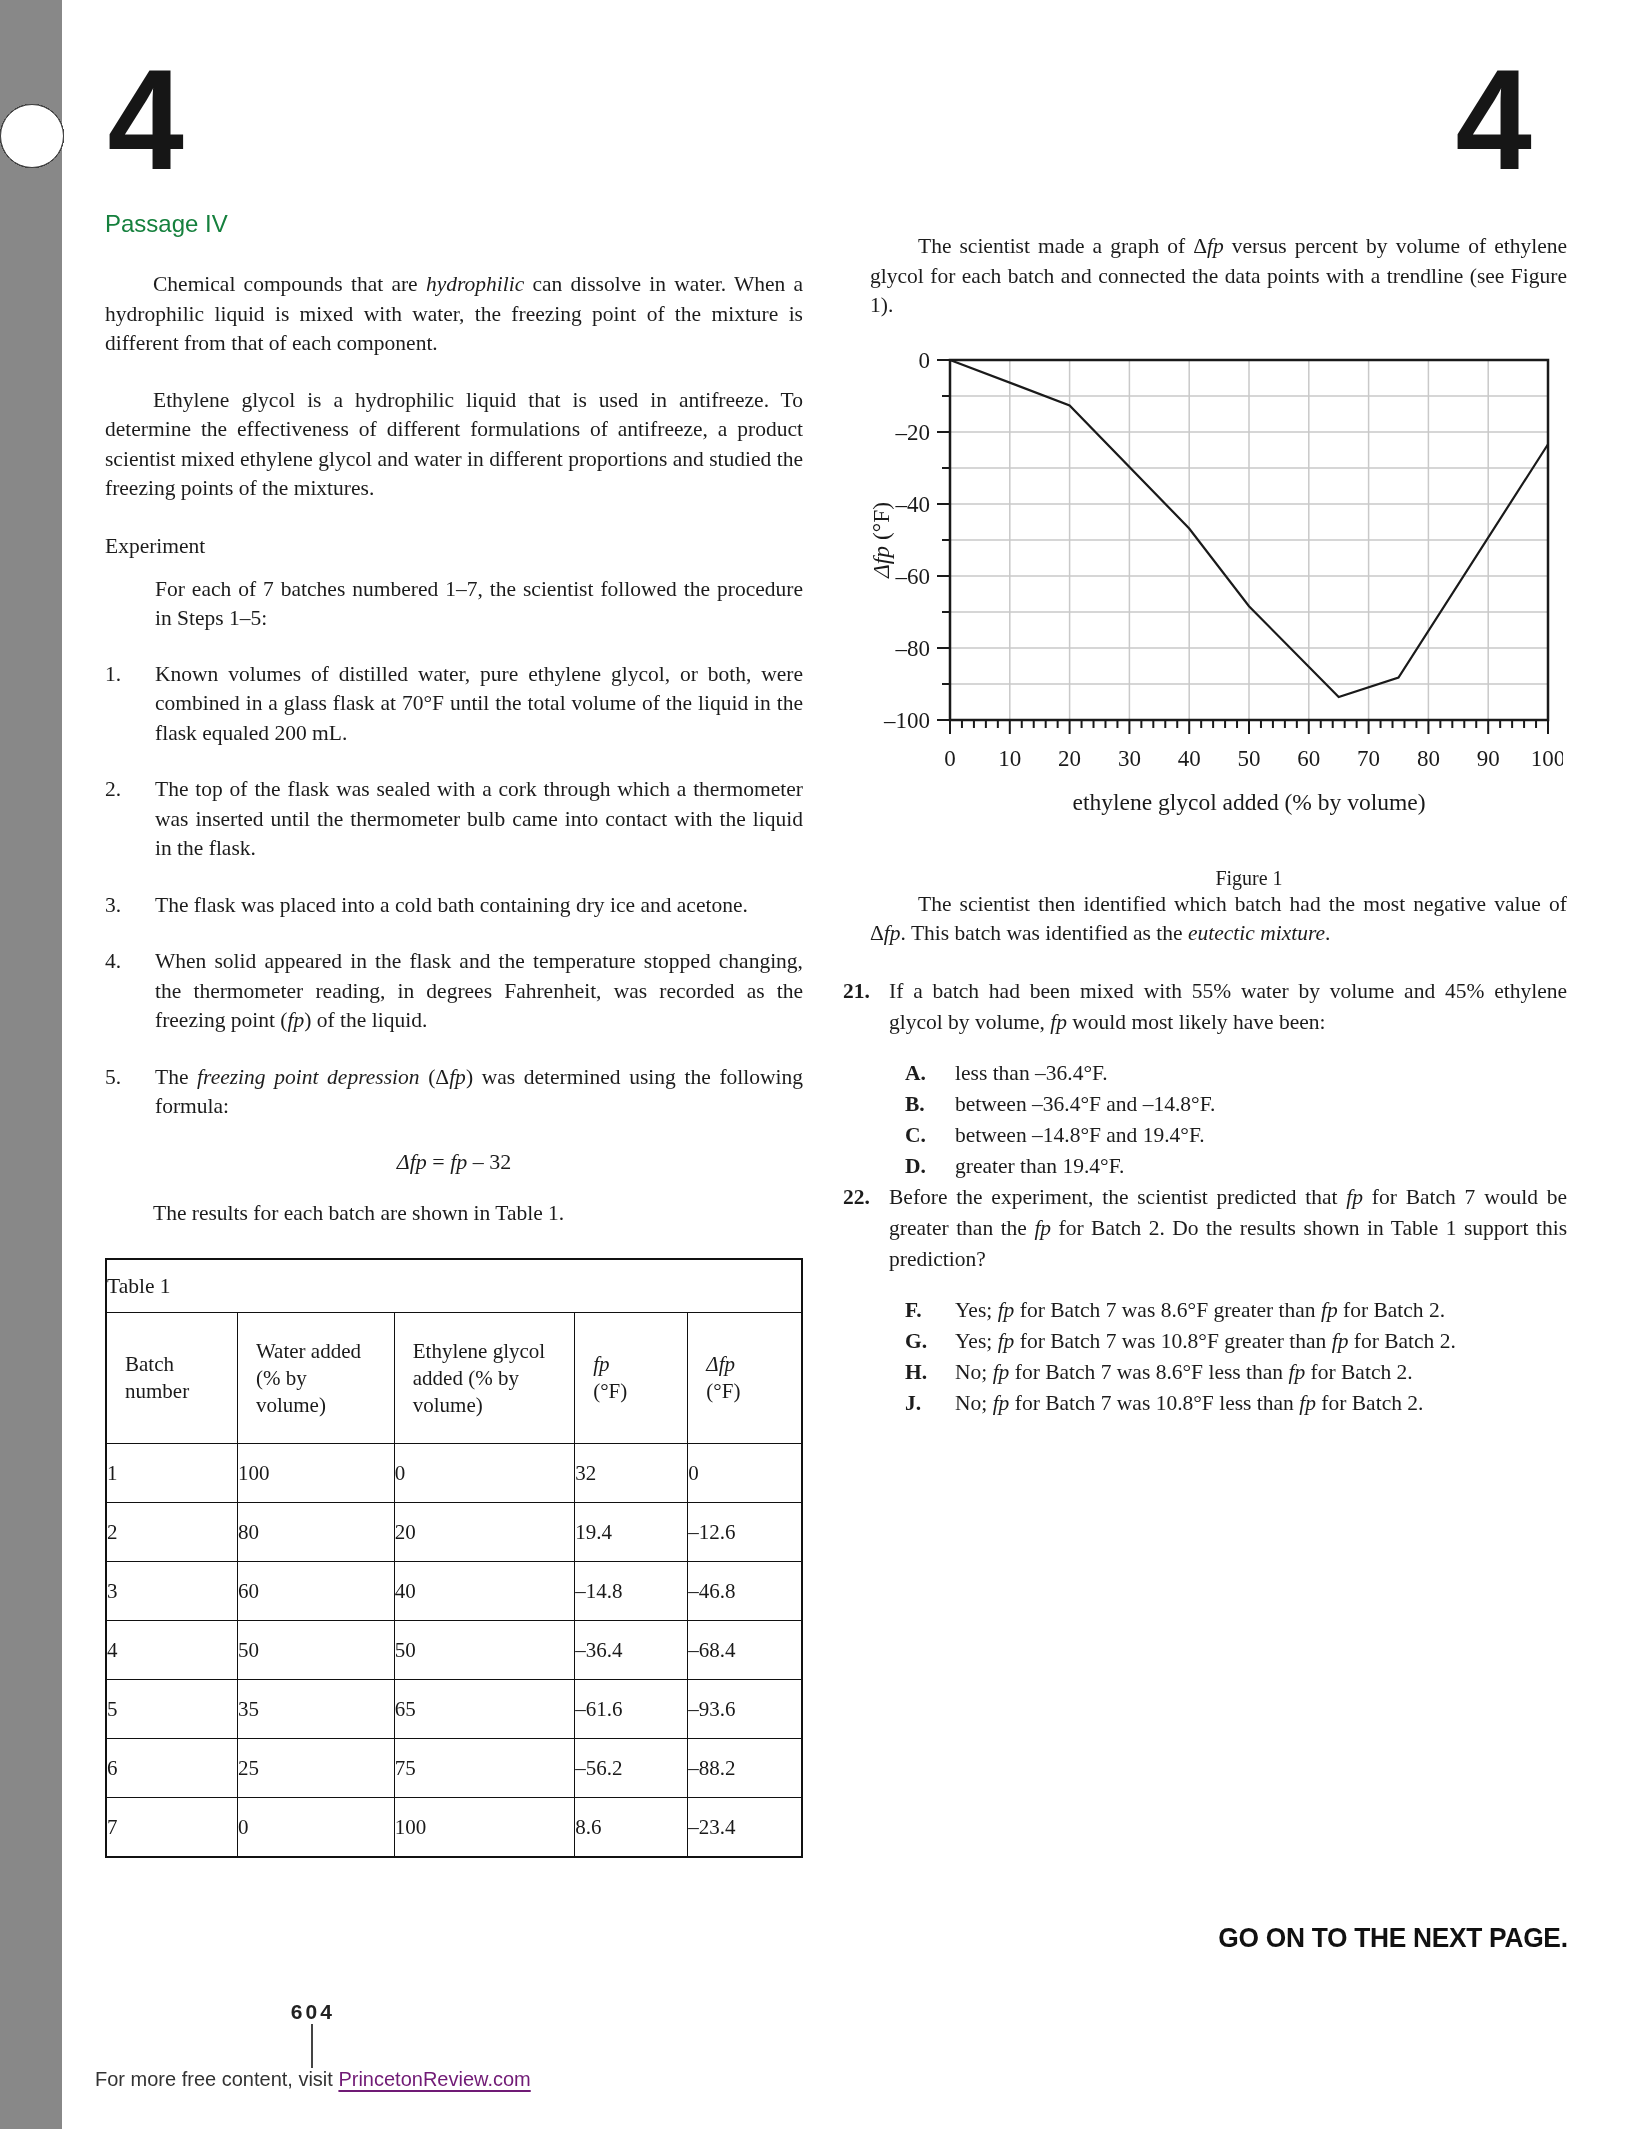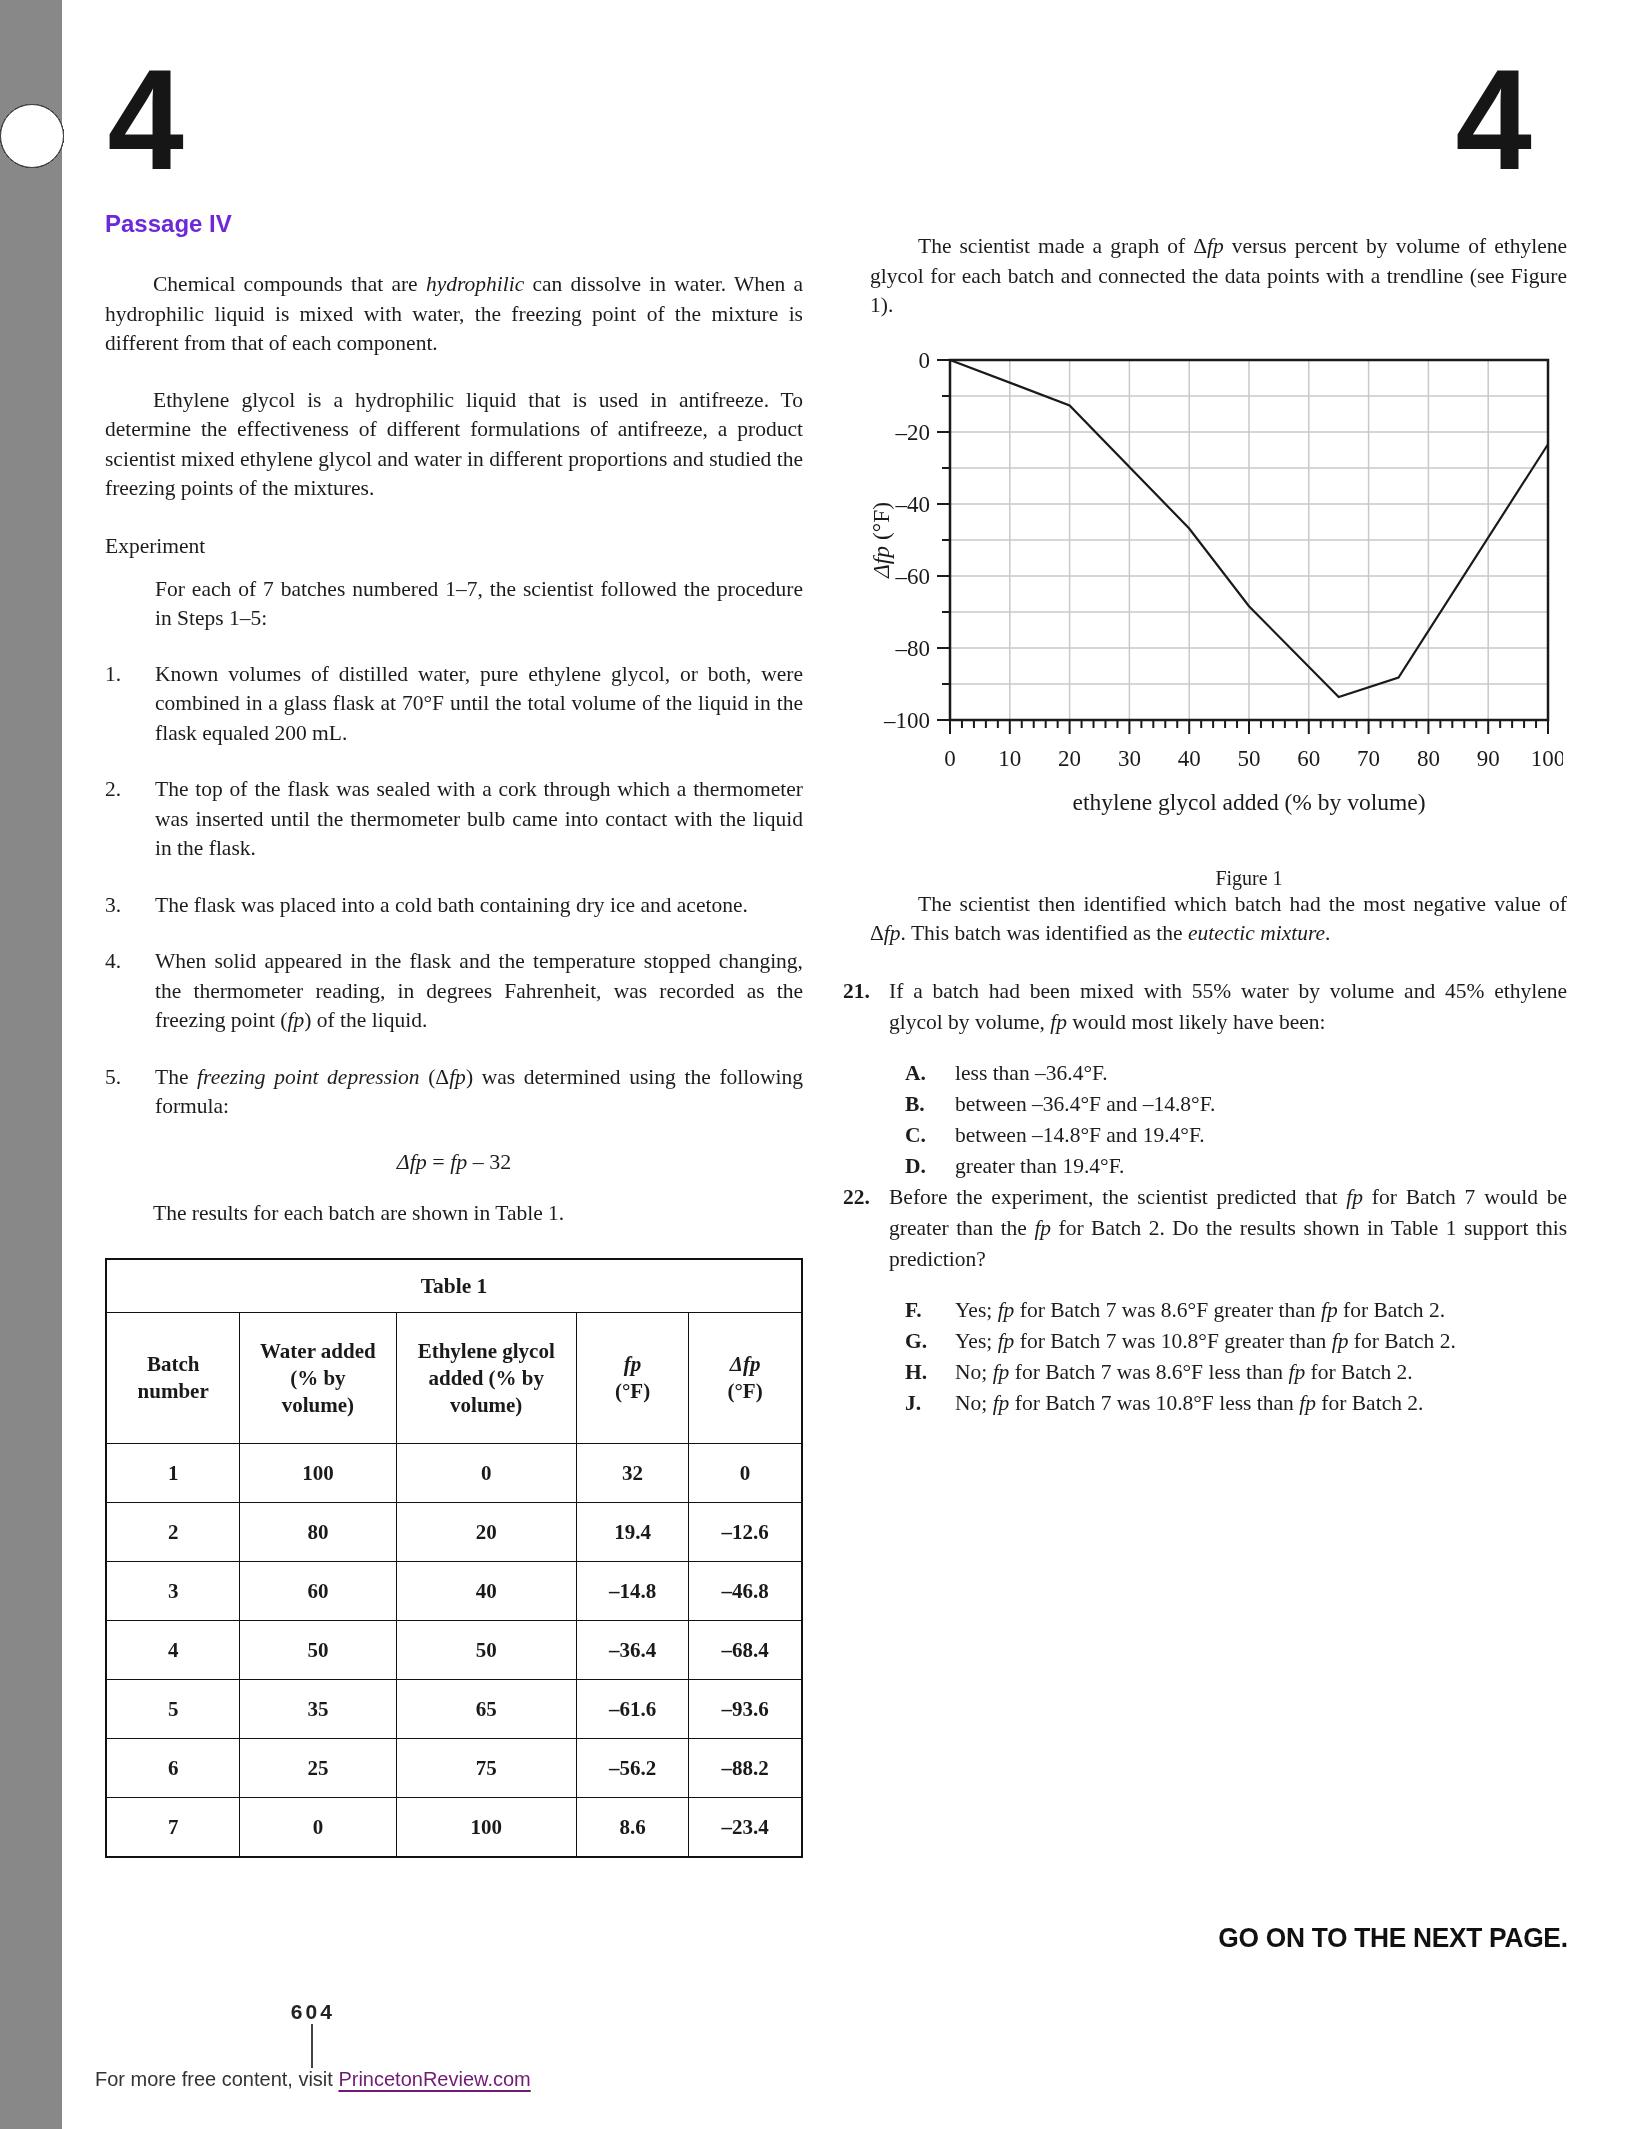--- a/index.html
+++ b/index.html
@@ -15,42 +15,42 @@
   .big4.left{left:106px;}
   .big4.right{left:1454px;}
 
   .bubble{position:absolute;top:104px;width:64px;height:64px;border:1.6px solid #3d3d3d;
           border-radius:50%;background:#fff;box-sizing:border-box;}
 
   
   .col-left{position:absolute;left:105px;top:210px;width:698px;}
   .col-right{position:absolute;left:843px;top:232px;width:724px;}
 
-  .passage-title{font-family:"Liberation Sans",sans-serif;font-weight:bold;
-                 font-size:24px;margin:0 0 32px 0;color:#6d28d9;}
+  .passage-title{font-family:"Liberation Sans",sans-serif;font-weight:normal;
+                 font-size:24px;margin:0 0 32px 0;color:#15803d;}
 
   p.body{font-size:21.5px;line-height:29.5px;text-align:justify;margin:0 0 27px 0;
          text-indent:48px;}
   .col-right p.body{margin-left:27px;}
 
   .exp-label{font-size:21.5px;margin:30px 0 16px 0;}
   .exp-intro{font-size:21.5px;line-height:29.5px;text-align:justify;margin:0 0 26px 50px;}
 
   .step{display:flex;margin-bottom:27px;font-size:21.5px;line-height:29.5px;}
   .step-num{flex:none;width:50px;}
   .step-text{flex:1;text-align:justify;}
 
   .formula{text-align:center;font-size:22px;margin:24px 0 24px 0;}
   .results-note{font-size:21.5px;line-height:29.5px;margin:0 0 30px 0;text-indent:48px;}
 
   
   table.t1{border-collapse:collapse;width:698px;font-size:21px;color:#1a1a1a;
            border:2.5px solid #111;}
-  table.t1 td,table.t1 th{border:1.6px solid #111;text-align:center;vertical-align:middle;
-                          font-weight:bold;padding:0;}
+  table.t1 td,table.t1 th{border:1.6px solid #111;text-align:left;vertical-align:middle;
+                          font-weight:normal;padding:0;}
   .t1-title{height:52px;font-size:21.5px;}
   .t1 th.hdr{height:118px;line-height:27px;padding:6px 18px;}
   .t1 td.cell{height:58px;}
   .w-c1{width:118px;} .w-c2{width:160px;} .w-c3{width:199px;} .w-c4{width:110px;} .w-c5{width:111px;}
 
   
   .fig-wrap{margin:16px 0 0 20px;}
   .fig-caption{font-size:20px;text-align:center;width:598px;margin:10px 0 0 107px;}
   .after-fig{margin-top:40px;}
 

